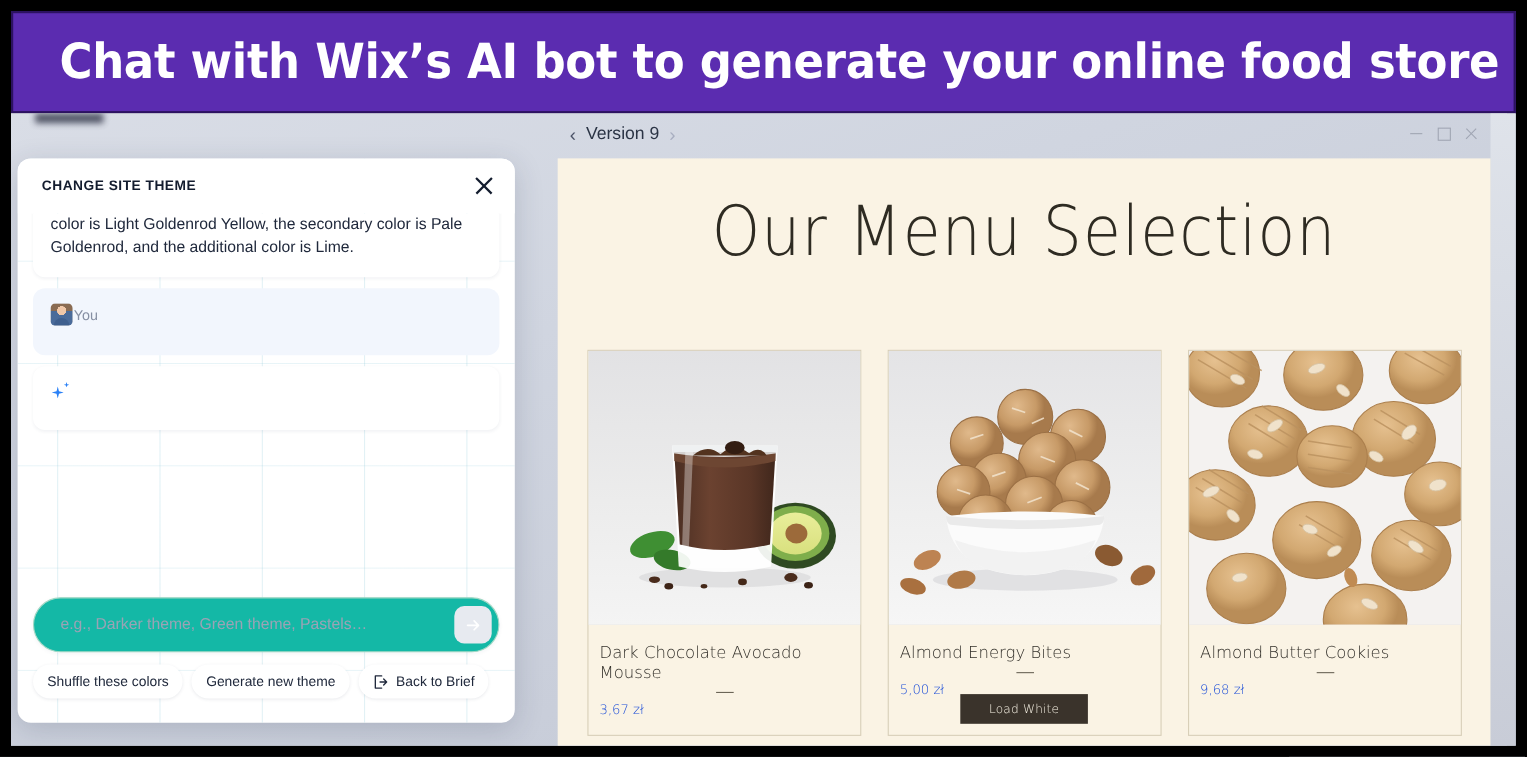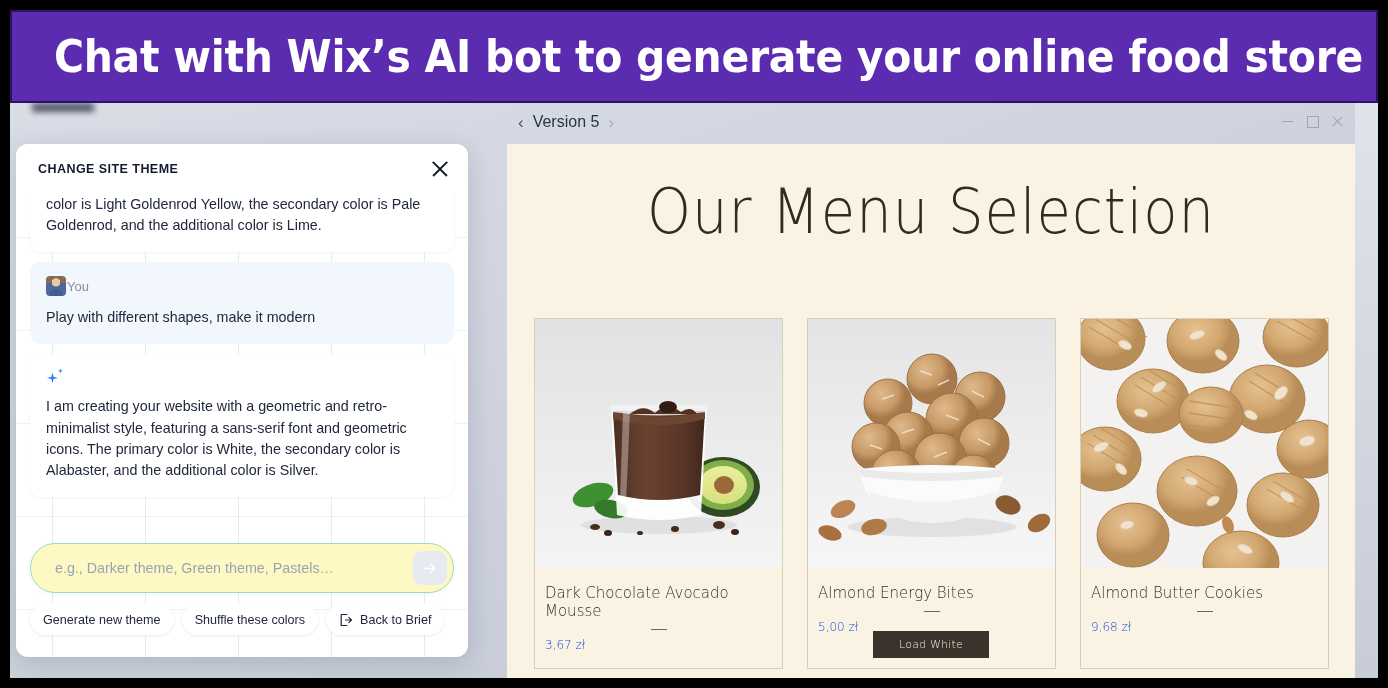--- a/index.html
+++ b/index.html
@@ -339,21 +339,21 @@
   .chat-input-row {
     position: absolute;
     left: 0; bottom: 64px;
     width: 452px;
     padding: 0 14px;
     z-index: 3;
   }
   .chat-input {
     position: relative;
     height: 50px;
-    background: #fef9c3;
+    background: #14b8a6;
     border: 1.4px solid #9fd8c4;
     border-radius: 26px;
     display: flex;
     align-items: center;
     padding: 0 6px 0 24px;
     box-shadow: 0 1px 4px rgba(40,50,80,.06);
   }
   .chat-input input {
     flex: 1;
     border: none;
@@ -416,21 +416,21 @@
 
   <div class="app">
 
     <div class="editor-backdrop"></div>
     <div class="backdrop-right-strip"></div>
     <div class="smudge"></div>
 
     <div class="toolbar">
       <div class="version-nav">
         <span class="chev">‹</span>
-        <span class="version-label">Version 5</span>
+        <span class="version-label">Version 9</span>
         <span class="chev dim">›</span>
       </div>
       <div class="win-controls">
         <span class="wc wc-min"></span>
         <span class="wc wc-max"></span>
         <span class="wc wc-close"></span>
       </div>
     </div>
 
     <div class="canvas">
@@ -641,47 +641,45 @@
 
         <div class="msg bot clipped">
           <div class="msg-text">color is Light Goldenrod Yellow, the secondary color is Pale Goldenrod, and the additional color is Lime.</div>
         </div>
 
         <div class="msg user">
           <div class="msg-head">
             <div class="avatar"></div>
             <div class="msg-author">You</div>
           </div>
-          <div class="msg-text">Play with different shapes, make it modern</div>
         </div>
 
         <div class="msg bot">
           <div class="sparkle"></div>
-          <div class="msg-text">I am creating your website with a geometric and retro-minimalist style, featuring a sans-serif font and geometric icons. The primary color is White, the secondary color is Alabaster, and the additional color is Silver.</div>
         </div>
 
       </div>
 
       <div class="chat-input-row">
         <div class="chat-input">
           <input type="text" placeholder="e.g., Darker theme, Green theme, Pastels…" style="">
           <button class="send-btn">
             <svg width="17" height="17" viewBox="0 0 17 17">
               <path d="M3 8.5 H13 M9 4.5 L13 8.5 L9 12.5" fill="none" stroke="#ffffff" stroke-width="1.5" stroke-linecap="round" stroke-linejoin="round"></path>
             </svg>
           </button>
         </div>
       </div>
 
       <div class="chip-row">
         <button class="chip">
-          <span>Generate new theme</span>
+          <span>Shuffle these colors</span>
         </button>
         <button class="chip">
-          <span>Shuffle these colors</span>
+          <span>Generate new theme</span>
         </button>
         <button class="chip">
           <svg width="14" height="14" viewBox="0 0 14 14">
             <path d="M8 1.5 H2.2 V12.5 H8" fill="none" stroke="#20293C" stroke-width="1.2" stroke-linecap="round" stroke-linejoin="round"></path>
             <path d="M6.5 7 H12.3 M9.8 4.3 L12.5 7 L9.8 9.7" fill="none" stroke="#20293C" stroke-width="1.2" stroke-linecap="round" stroke-linejoin="round"></path>
           </svg>
           <span>Back to Brief</span>
         </button>
       </div>
 

